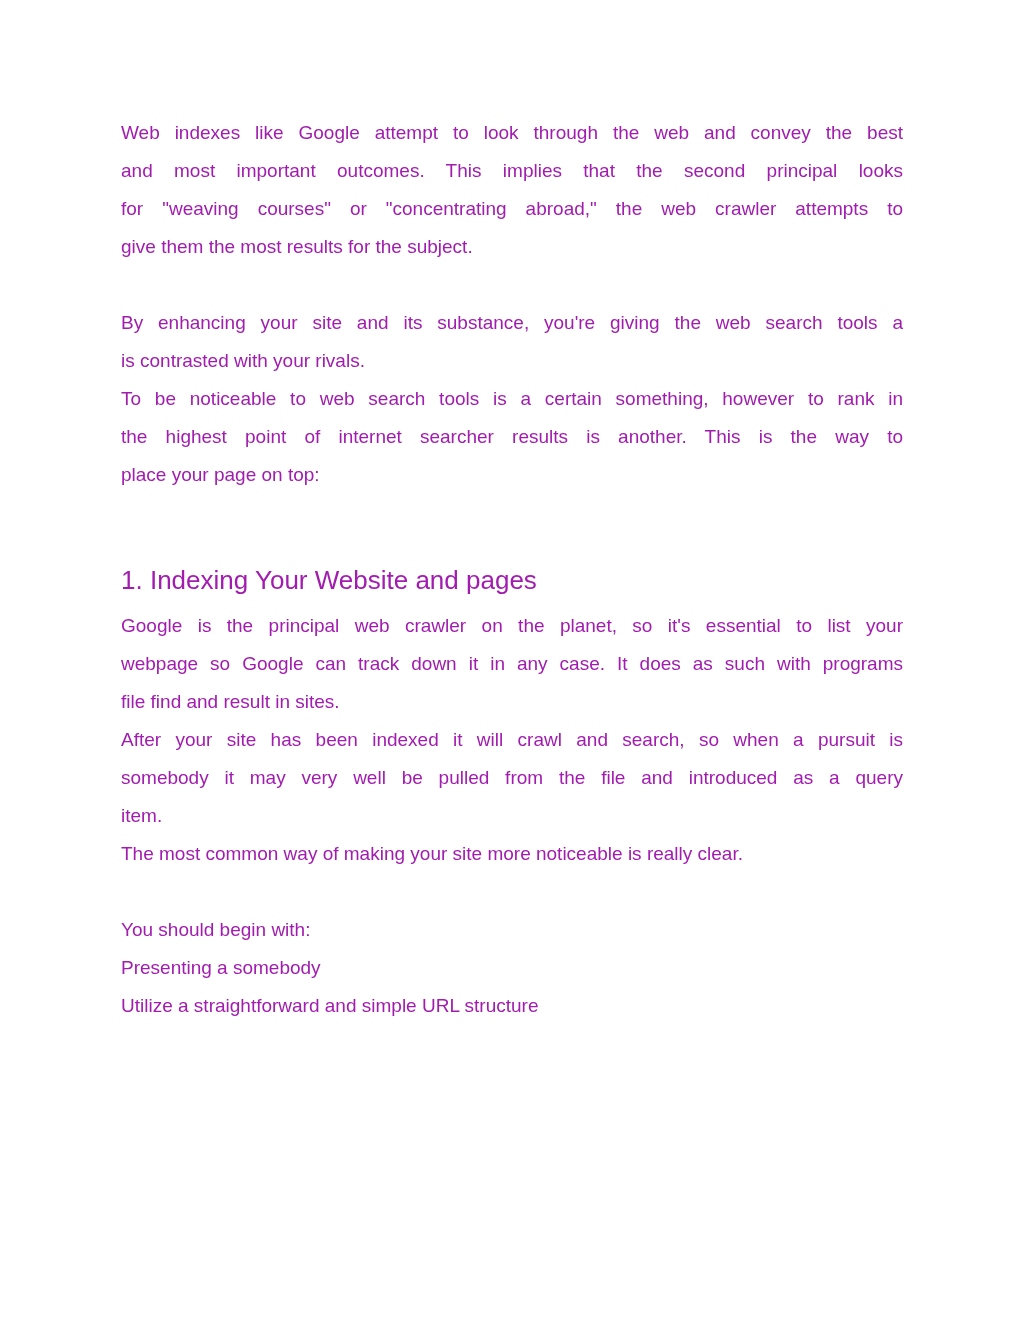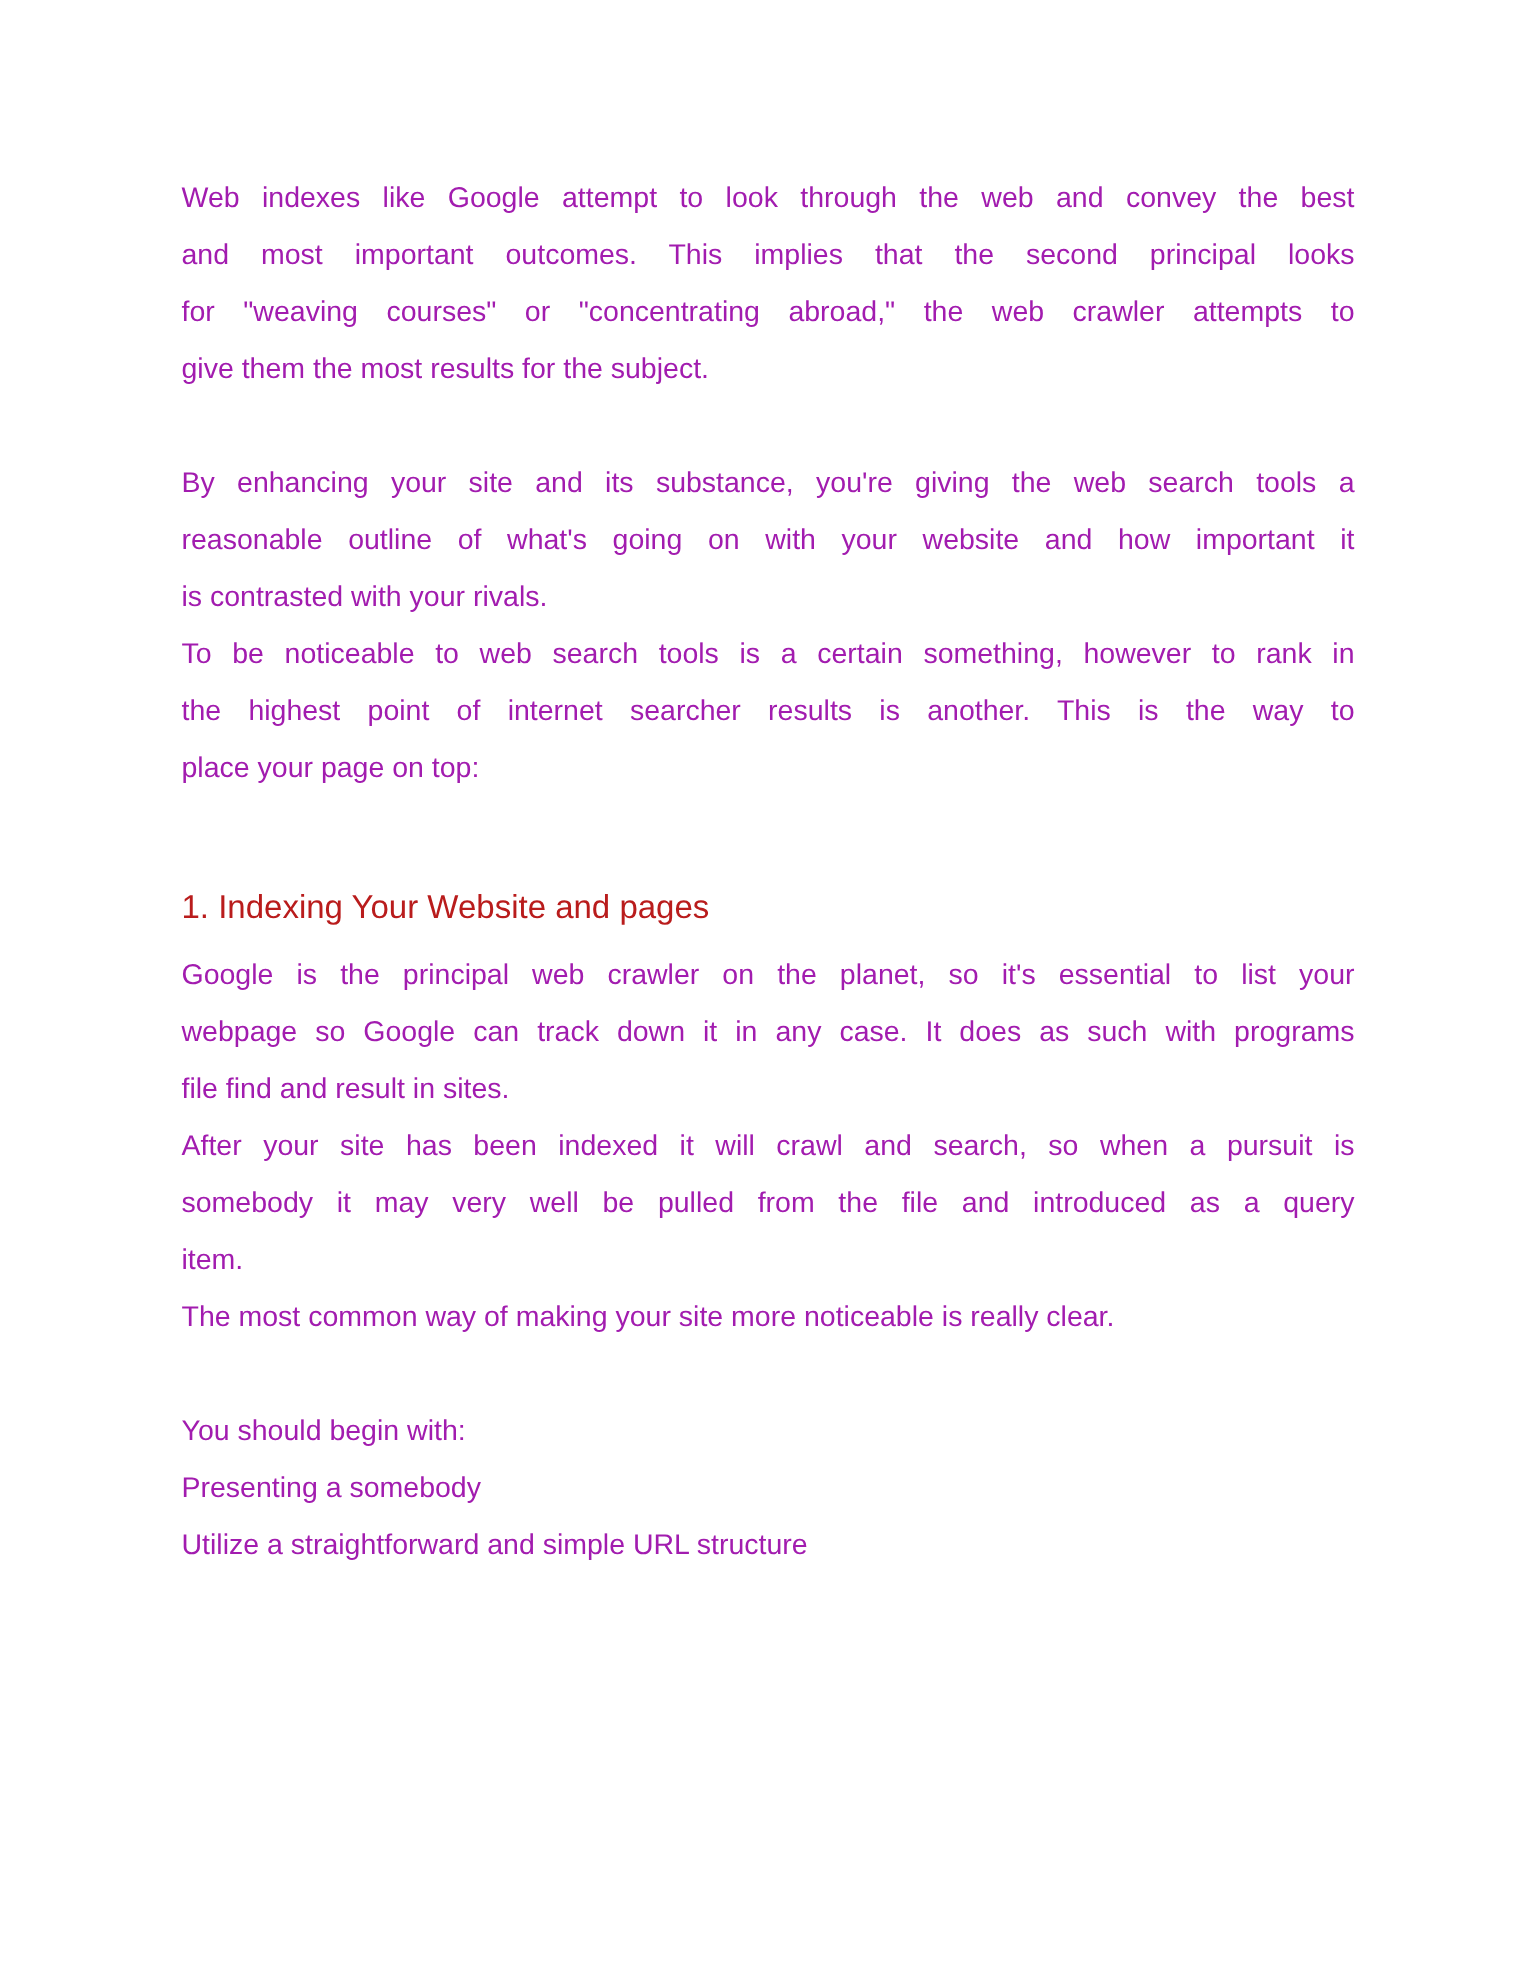--- a/index.html
+++ b/index.html
@@ -35,46 +35,45 @@
       text-align-last: justify;
     }
     .gap {
       height: 38px;
     }
     .gap2 {
       height: 58px;
     }
     .heading {
       font-family: "Liberation Sans", "DejaVu Sans", sans-serif;
-      font-size: 22px;
+      font-size: 26px;
       line-height: 30px;
       height: 30px;
-      margin-top: 0px;
+      margin-top: 13px;
       margin-bottom: 12px;
-      color: #b91c1c;
+      color: #a21caf;
       font-weight: normal;
     }
   </style>
 </head>
 <body>
 
 <div class="page">
 
   <div>
     <div class="line justify">Web indexes like Google attempt to look through the web and convey the best</div>
     <div class="line justify">and most important outcomes. This implies that the second principal looks</div>
     <div class="line justify">for "weaving courses" or "concentrating abroad," the web crawler attempts to</div>
     <div class="line">give them the most results for the subject.</div>
   </div>
 
   <div class="gap"></div>
 
   <div>
     <div class="line justify">By enhancing your site and its substance, you're giving the web search tools a</div>
-    <div class="line justify">reasonable outline of what's going on with your website and how important it</div>
     <div class="line">is contrasted with your rivals.</div>
   </div>
 
 
   <div>
     <div class="line justify">To be noticeable to web search tools is a certain something, however to rank in</div>
     <div class="line justify">the highest point of internet searcher results is another. This is the way to</div>
     <div class="line">place your page on top:</div>
   </div>
 

